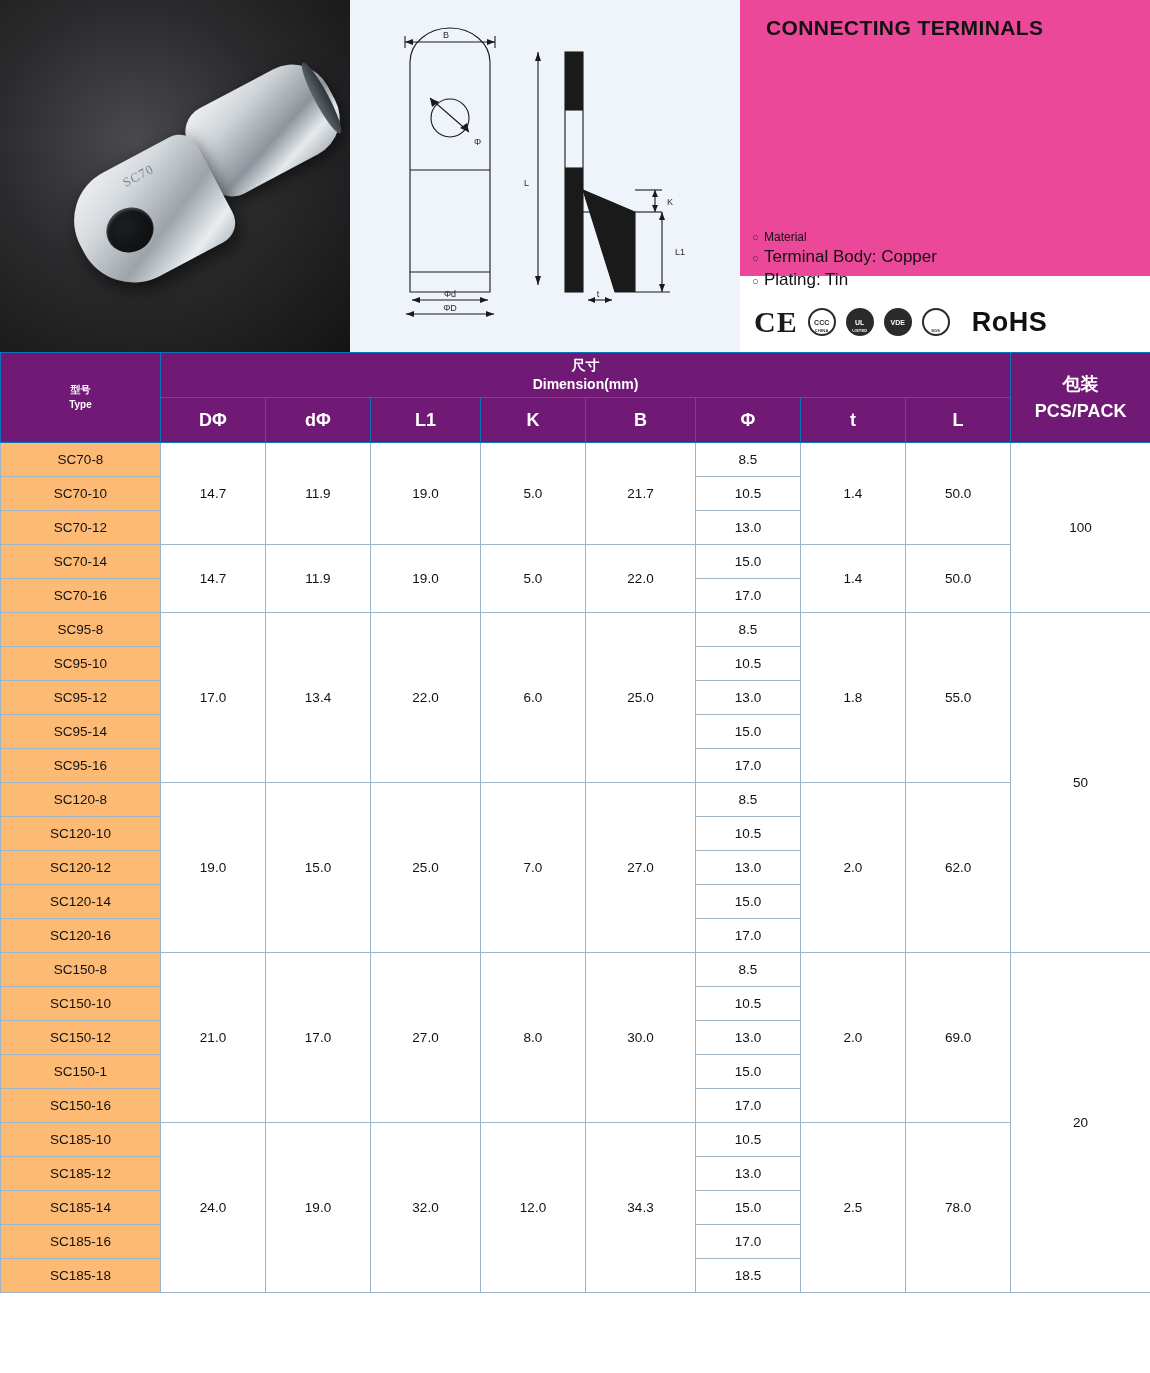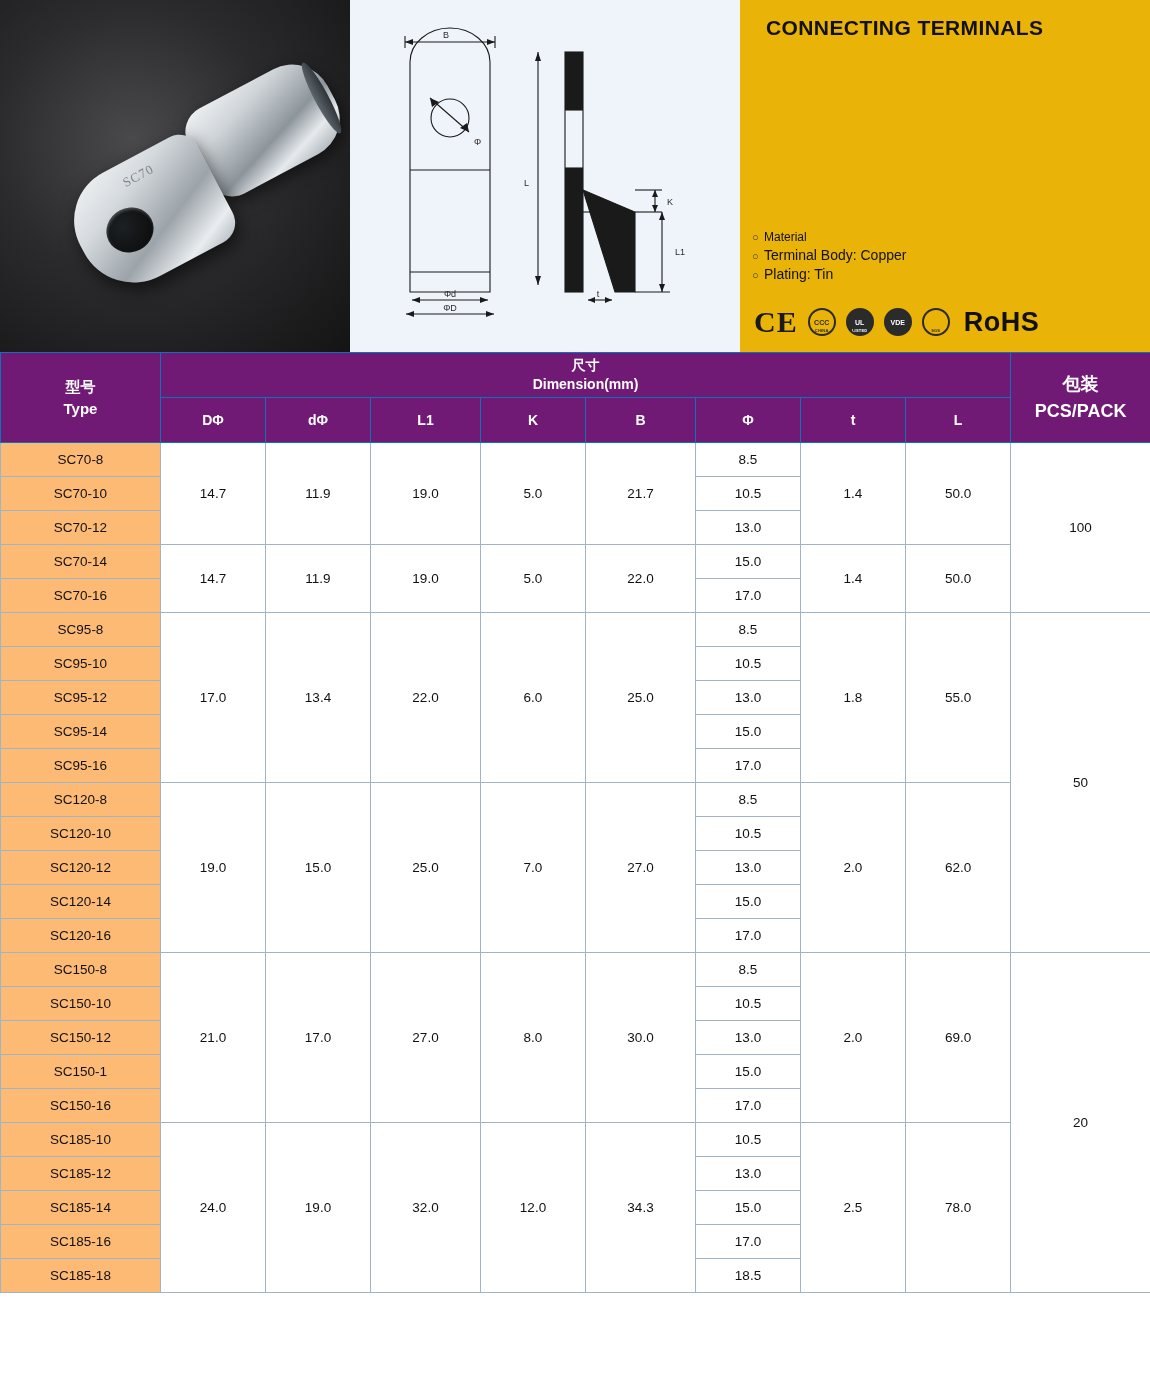--- a/index.html
+++ b/index.html
@@ -89,22 +89,22 @@
   .drawing-panel {
     width: 390px;
     height: 352px;
     background: #eef4fa;
     position: relative;
   }
   .drawing-panel svg { display: block; }
 
   .info-panel {
     flex: 1;
-    height: 352px;
-    background: #eab308;
+    height: 276px;
+    background: #ec4899;
     position: relative;
     padding-left: 12px;
   }
   .info-title {
     font-size: 21px;
     font-weight: bold;
     color: #111;
     letter-spacing: .4px;
     margin-top: 16px;
     margin-left: 14px;
@@ -119,21 +119,21 @@
     align-items: baseline;
     margin-bottom: 3px;
   }
   .bullet .dot {
     width: 12px;
     font-size: 11px;
     color: #333;
     line-height: 1;
   }
   .bullet .b-main { font-size: 12px; color:#111; }
-  .bullet .b-sub { font-size: 14px; color:#111; }
+  .bullet .b-sub { font-size: 17px; color:#111; }
 
   .certs {
     position: absolute;
     top: 305px;
     left: 14px;
     display: flex;
     align-items: center;
     gap: 10px;
   }
   .cert-circle {
@@ -163,21 +163,21 @@
     font-size: 30px;
     font-weight: bold;
     letter-spacing: 1px;
     color: #1a1a1a;
   }
   .rohs {
     font-size: 27px;
     font-weight: bold;
     color: #111;
     letter-spacing: .5px;
-    margin-left: 4px;
+    margin-left: 12px;
   }
 
   
   table.spec {
     border-collapse: collapse;
     width: 1150px;
     table-layout: fixed;
     font-size: 13px;
   }
   table.spec th, table.spec td {
@@ -185,24 +185,24 @@
     text-align: center;
     vertical-align: middle;
     padding: 0;
   }
   table.spec thead th {
     background: #701a75;
     color: #ffffff;
     border: 1px solid #0b72bb;
     font-weight: bold;
   }
-  .hdr-type { height: 90px; font-size: 15px; line-height: 1.45; margin-left: 34px; }
+  .hdr-type { height: 90px; font-size: 10px; line-height: 1.45; margin-left: 34px; }
   .hdr-dim  { height: 45px; font-size: 14px; line-height: 1.35; }
   .hdr-pack { height: 90px; font-size: 18px; line-height: 1.45; }
-  .hdr-col  { height: 45px; font-size: 14px; }
+  .hdr-col  { height: 45px; font-size: 18px; }
   .type-cell {
     background: #fdba74;
     text-align: left;
     padding-left: 28px;
     height: 34px;
     font-size: 13.5px;
     color: #111;
   }
   .val { height: 34px; font-size: 13.5px; color:#111; background:#fff; }
   .thick-top td, .thick-top th { border-top: 2px solid #5b7e9b; }

